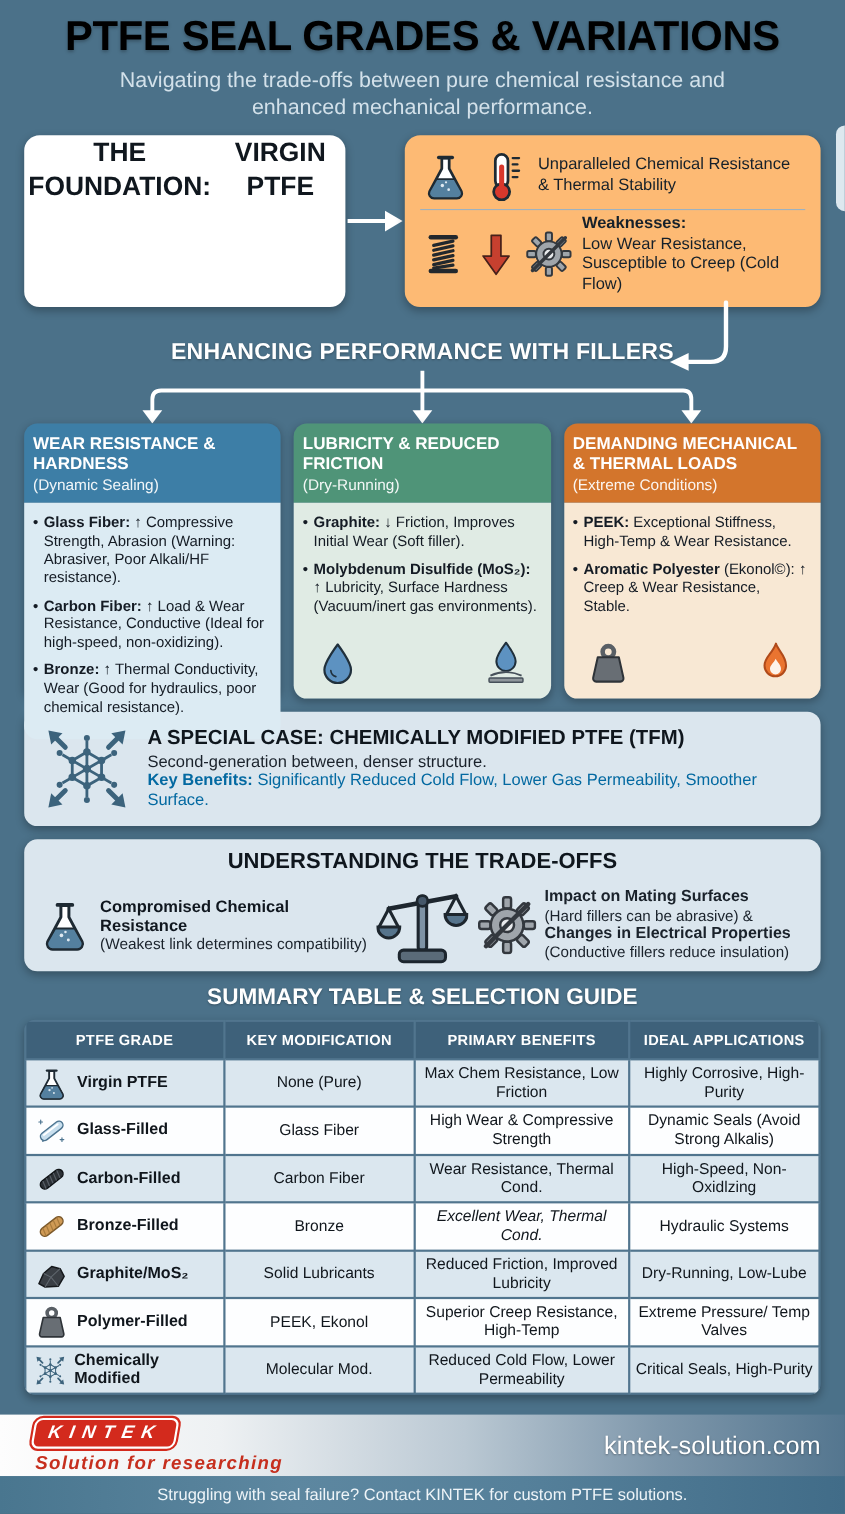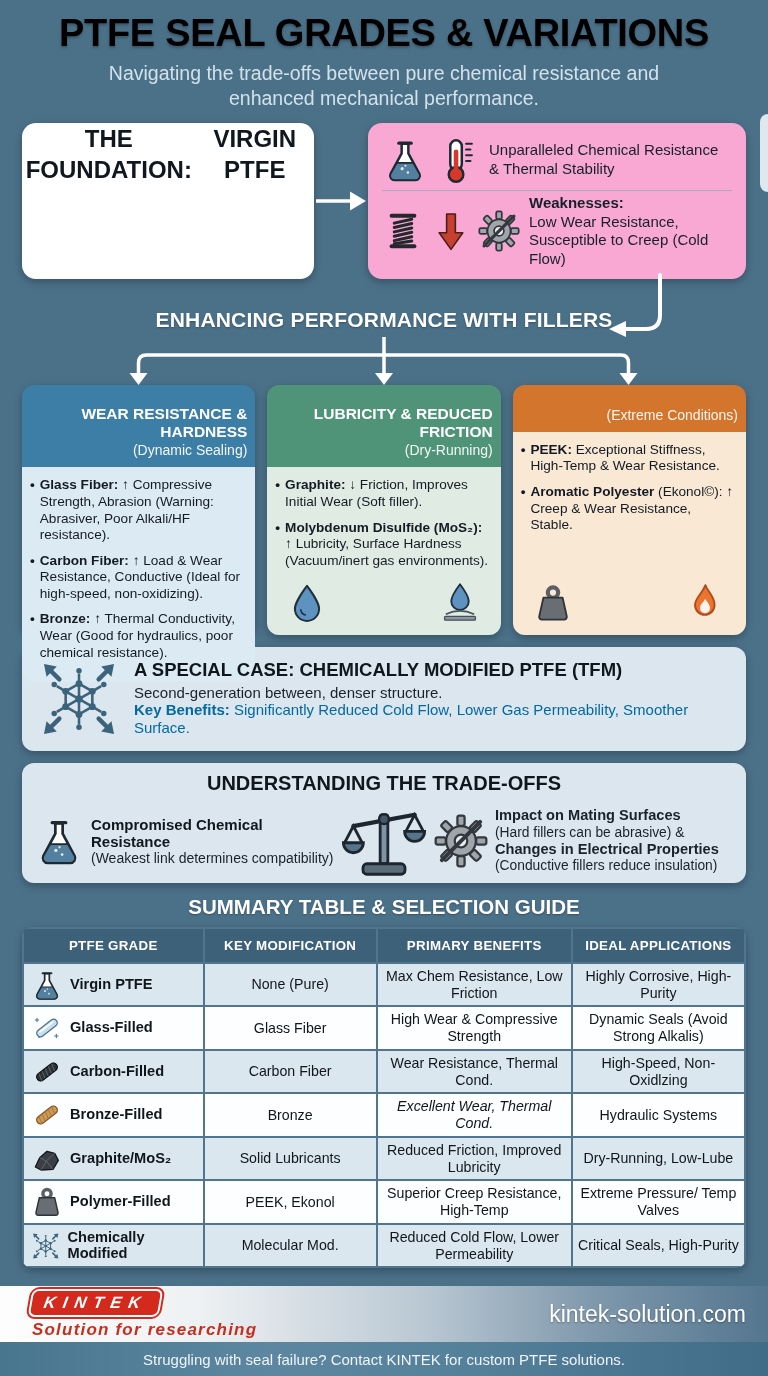--- a/index.html
+++ b/index.html
@@ -23,37 +23,37 @@
   
   .foundation{margin:12px 22px 0;display:flex;align-items:center;height:156px}
   .f-card{
     width:292px;height:100%;background:#ffffff;border-radius:14px;flex:none;
     display:flex;justify-content:center;text-align:center;
     box-shadow:0 3px 8px rgba(0,0,0,.28);
     color:#10171e;font-weight:700;font-size:24px;line-height:1.3;
   }
   .f-arrow{width:54px;flex:none;display:flex;justify-content:center;align-items:center}
   .f-panel{
-    flex:1;height:100%;background:#f9a8d4;border-radius:14px;box-shadow:0 3px 8px rgba(0,0,0,.28);
+    flex:1;height:100%;background:#fdba74;border-radius:14px;box-shadow:0 3px 8px rgba(0,0,0,.28);
     padding:10px 14px;box-sizing:border-box;display:flex;flex-direction:column;
   }
   .f-row{display:flex;align-items:center;gap:9px;flex:1}
   .f-icons{display:flex;align-items:center;gap:6px;flex:none}
   .f-text{font-size:15px;line-height:1.25;color:#15202a}
   .f-text b{font-weight:700}
   .f-div{border:none;border-top:1.5px solid #9db1bf;margin:3px 0;width:100%}
   
   .fillers-head{position:relative;margin-top:26px;height:30px;display:flex;justify-content:center;align-items:center}
   .fillers-head h2{margin:0;color:#fff;font-size:21px;font-weight:700;letter-spacing:.2px;text-shadow:0 1px 2px rgba(0,0,0,.3)}
   .hook{position:absolute;left:592px;top:-32px}
   .branch{height:48px;margin-top:2px}
   
   .cols{display:flex;gap:12px;margin:0 22px;height:250px}
   .col{flex:1;display:flex;flex-direction:column;border-radius:12px;box-shadow:0 3px 8px rgba(0,0,0,.28)}
-  .col-head{border-radius:12px 12px 0 0;padding:20px 8px 9px;text-align:right;color:#fff}
+  .col-head{border-radius:12px 12px 0 0;padding:10px 8px 9px;text-align:left;color:#fff}
   .col-head .t{font-size:15.5px;font-weight:700;line-height:1.15}
   .col-head .s{font-size:14px;margin-top:2px;color:rgba(255,255,255,.93)}
   .col-body{border-radius:0 0 12px 12px;flex:1;padding:10px 9px 10px 8px;display:flex;flex-direction:column}
   .col-body ul{list-style:none;margin:0;padding:0}
   .col-body li{display:flex;gap:5px;font-size:13.6px;line-height:1.22;color:#141b24;margin-bottom:9px}
   .col-body li .dot{font-weight:700;flex:none}
   .col-body li p{margin:0}
   .col-body li b{font-weight:700}
   .icon-row{margin-top:auto;display:flex;justify-content:space-between;align-items:flex-end;padding:0 12px 2px}
   
@@ -371,20 +371,21 @@
             <use href="#droplet-icon"></use>
           </svg>
           <svg class="ic" width="40" height="40">
             <use href="#droplet-surface-icon"></use>
           </svg>
         </div>
     </div>
   </div>
   <div class="col">
     <div class="col-head" style="background: rgb(211, 117, 44);">
+      <div class="t">DEMANDING MECHANICAL &amp; THERMAL LOADS</div>
       <div class="s">(Extreme Conditions)</div>
     </div>
     <div class="col-body" style="background: rgb(248, 232, 212);">
       <ul>
           <li>
             <span class="dot">•</span>
             <p><b>PEEK:</b> Exceptional Stiffness, High-Temp &amp; Wear Resistance.</p>
           </li>
           <li>
             <span class="dot">•</span>

